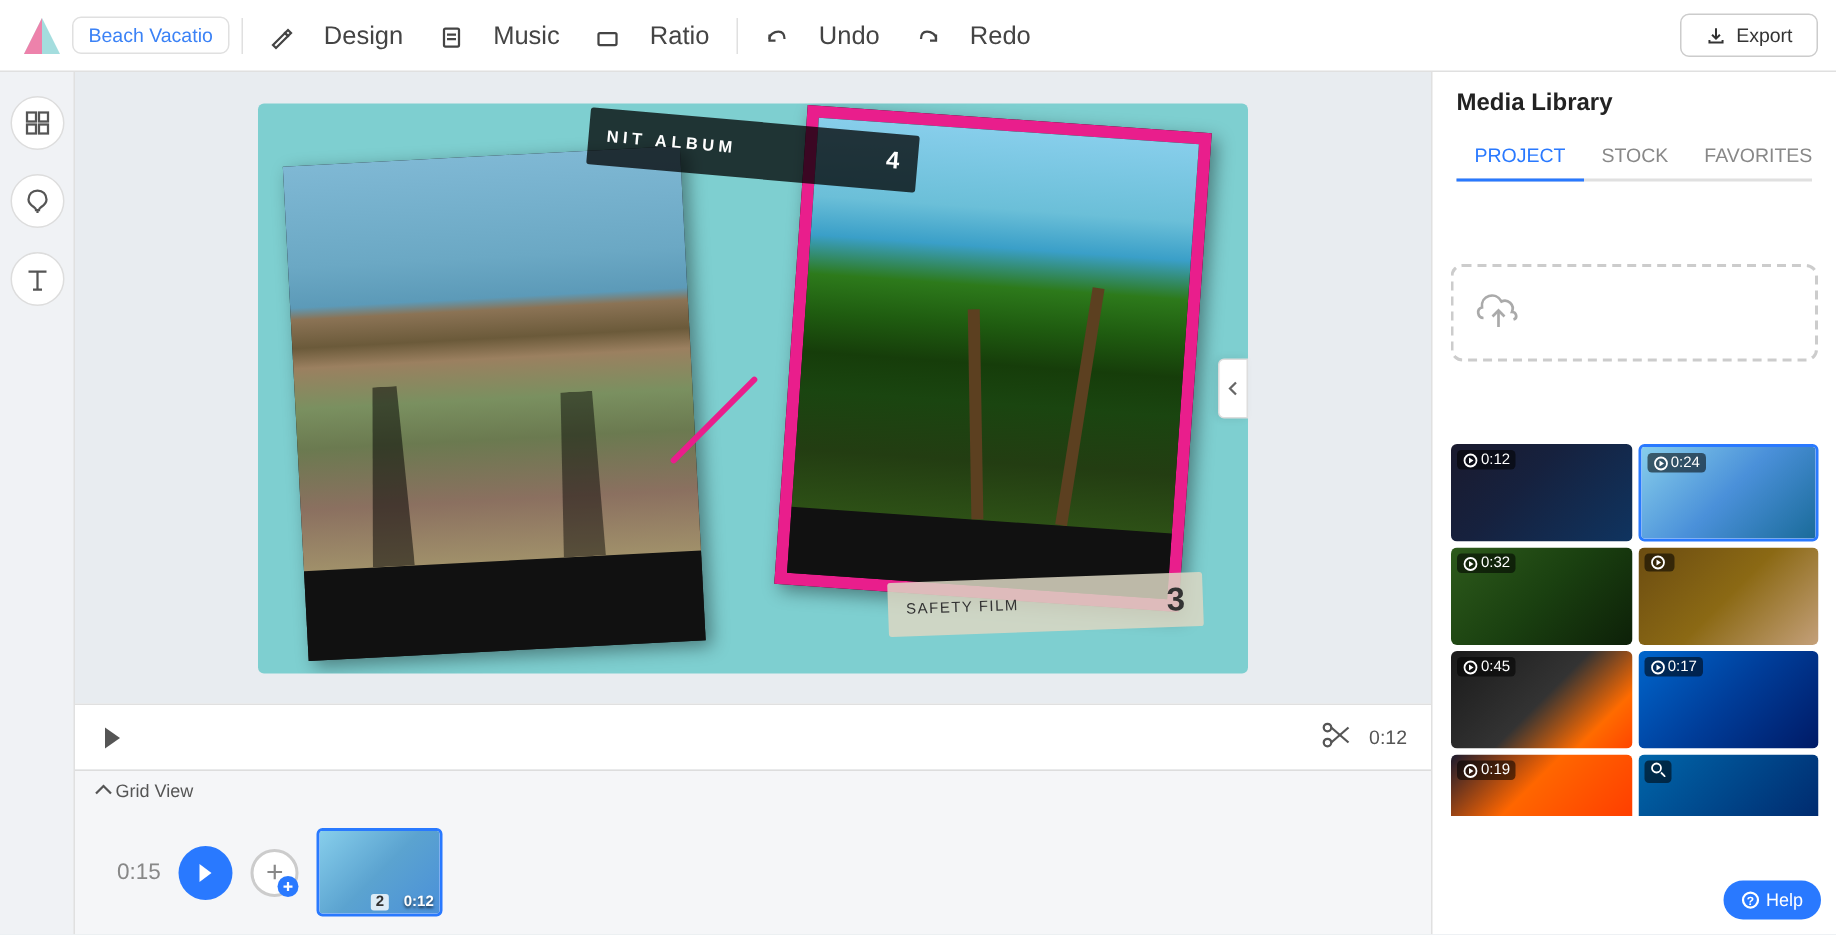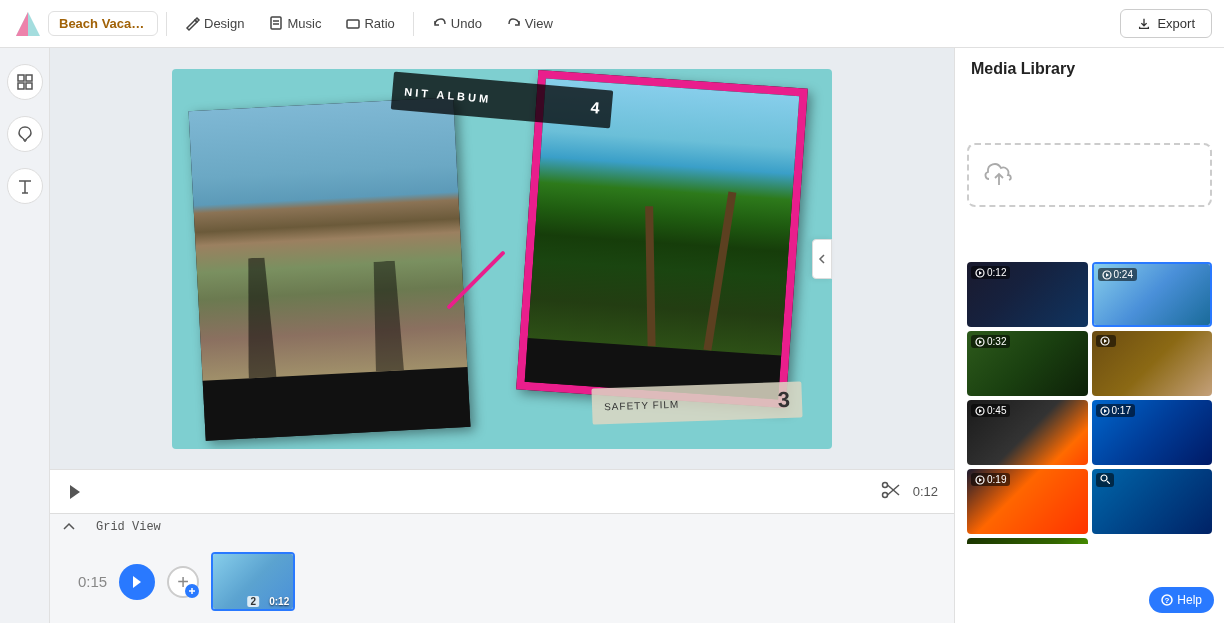--- a/index.html
+++ b/index.html
@@ -2,23 +2,23 @@
 <html><head>
   <meta charset="utf-8">
   <style>
     * { box-sizing: border-box; margin: 0; padding: 0; }
     body { font-family: -apple-system, BlinkMacSystemFont, 'Segoe UI', sans-serif; background: #f0f2f5; width: 1224px; height: 623px; overflow: hidden; display: flex; flex-direction: column; }
 
     
     .topbar { display: flex; align-items: center; background: #fff; height: 48px; padding: 0 12px; border-bottom: 1px solid #e0e0e0; gap: 4px; }
     .topbar-logo { width: 32px; height: 32px; display: flex; align-items: center; justify-content: center; }
     .logo-svg { width: 32px; height: 32px; }
-    .project-name-btn { background: none; border: 1px solid #e0e0e0; border-radius: 6px; padding: 4px 10px; font-size: 13px; cursor: pointer; color: #a16207; max-width: 110px; overflow: hidden; text-overflow: ellipsis; white-space: nowrap; font-weight: bold; }
+    .project-name-btn { background: none; border: 1px solid #e0e0e0; border-radius: 6px; padding: 4px 10px; font-size: 13px; cursor: pointer; color: #3b82f6; max-width: 110px; overflow: hidden; text-overflow: ellipsis; white-space: nowrap; }
     .topbar-divider { width: 1px; height: 24px; background: #e0e0e0; margin: 0 4px; }
-    .topbar-btn { display: flex; align-items: center; gap: 3px; background: none; border: none; border-radius: 6px; padding: 5px 10px; font-size: 13px; cursor: pointer; color: #444; }
+    .topbar-btn { display: flex; align-items: flex-end; gap: 20px; background: none; border: none; border-radius: 6px; padding: 5px 10px; font-size: 17px; cursor: pointer; color: #444; }
     .topbar-btn svg { width: 16px; height: 16px; }
     .topbar-spacer { flex: 1; }
     .export-btn { display: flex; align-items: center; gap: 6px; background: #fff; border: 1px solid #ccc; border-radius: 6px; padding: 6px 16px; font-size: 13px; font-weight: 500; cursor: pointer; color: #333; }
 
     
     .main-area { display: flex; flex: 1; overflow: hidden; }
 
     
     .left-tools { width: 50px; background: #f0f2f5; display: flex; flex-direction: column; align-items: center; padding: 16px 0; gap: 16px; border-right: 1px solid #e0e0e0; }
     .tool-btn { width: 36px; height: 36px; border-radius: 50%; background: #fff; border: 1px solid #ddd; display: flex; align-items: center; justify-content: center; cursor: pointer; }
@@ -31,21 +31,21 @@
 
     
     .playback-bar { height: 44px; background: #fff; display: flex; align-items: center; padding: 0 16px; gap: 12px; border-top: 1px solid #e0e0e0; }
     .play-btn-small { background: none; border: none; cursor: pointer; display: flex; align-items: center; color: #555; }
     .playback-spacer { flex: 1; }
     .scissors-btn { background: none; border: none; cursor: pointer; color: #555; }
     .time-display { font-size: 13px; color: #555; font-variant-numeric: tabular-nums; }
 
     
     .timeline { height: 110px; background: #f5f6f8; border-top: 1px solid #ddd; display: flex; flex-direction: column; }
-    .timeline-top { display: flex; align-items: flex-start; padding: 6px 12px; gap: 20px; font-family: Liberation Mono, monospace; }
+    .timeline-top { display: flex; align-items: flex-start; padding: 6px 12px; gap: 1px; }
     .timeline-label { font-size: 12px; color: #555; font-weight: 500; display: flex; align-items: center; gap: 4px; }
     .timeline-content { display: flex; align-items: center; padding: 0 12px; gap: 12px; flex: 1; }
     .timeline-play { width: 36px; height: 36px; border-radius: 50%; background: #2979ff; border: none; cursor: pointer; display: flex; align-items: center; justify-content: center; }
     .add-clip-btn { width: 32px; height: 32px; border-radius: 50%; background: #fff; border: 2px solid #ccc; display: flex; align-items: center; justify-content: center; cursor: pointer; font-size: 18px; color: #666; position: relative; }
     .timeline-clips { display: flex; gap: 4px; align-items: flex-end; }
     .clip { position: relative; border-radius: 4px; overflow: hidden; cursor: pointer; border: 2px solid transparent; }
     .clip.active { border-color: #2979ff; }
     .clip-bg-1 { width: 80px; height: 55px; background: linear-gradient(135deg, #ff6b9d 0%, #ff1493 50%, #ff69b4 100%); display: flex; align-items: center; justify-content: center; font-size: 8px; color: white; font-weight: bold; text-align: center; line-height: 1.2; }
     .clip-bg-2 { width: 80px; height: 55px; background: linear-gradient(135deg, #87ceeb 0%, #5ba3d0 50%, #4a90d9 100%); }
     .clip-time { position: absolute; bottom: 2px; right: 4px; font-size: 10px; color: white; font-weight: 600; text-shadow: 0 1px 2px rgba(0,0,0,0.7); }
@@ -131,21 +131,21 @@
       <path d="M3 8 C3 5 6 3 9 3 C12 3 13 5 13 8"></path>
       <polyline points="3,5 3,9 7,9"></polyline>
     </svg>
     <span>Undo</span>
   </button>
   <button class="topbar-btn">
     <svg viewBox="0 0 16 16" fill="none" stroke="currentColor" stroke-width="1.5">
       <path d="M13 8 C13 5 10 3 7 3 C4 3 3 5 3 8"></path>
       <polyline points="13,5 13,9 9,9"></polyline>
     </svg>
-    <span>View</span>
+    <span>Redo</span>
   </button>
   <div class="topbar-spacer"></div>
   <button class="export-btn">
     <svg width="14" height="14" viewBox="0 0 16 16" fill="none" stroke="currentColor" stroke-width="1.5">
       <path d="M3 11 L3 13 L13 13 L13 11"></path>
       <path d="M8 2 L8 10 M5 7 L8 10 L11 7"></path>
     </svg>
     <span>Export</span>
   </button>
 </div>
@@ -270,20 +270,25 @@
             <span class="clip-num">2</span>
           </div>
         </div>
       </div>
     </div>
   </div>
 
   <div class="right-panel">
     <div class="panel-header">
       <div class="panel-title">Media Library</div>
+      <div class="panel-tabs">
+        <div class="panel-tab active">PROJECT</div>
+        <div class="panel-tab">STOCK</div>
+        <div class="panel-tab">FAVORITES</div>
+      </div>
     </div>
 
     <div class="upload-area">
       <div class="upload-icon">
         <svg width="32" height="28" viewBox="0 0 32 28" fill="none" stroke="#aaa" stroke-width="1.8">
           <path d="M6 20 C2 20 1 14 5 13 C4 5 14 2 18 9 C22 7 27 11 25 16 C28 16 29 20 26 21"></path>
           <line x1="16" y1="26" x2="16" y2="16"></line>
           <polyline points="12,19 16,15 20,19"></polyline>
         </svg>
       </div>

